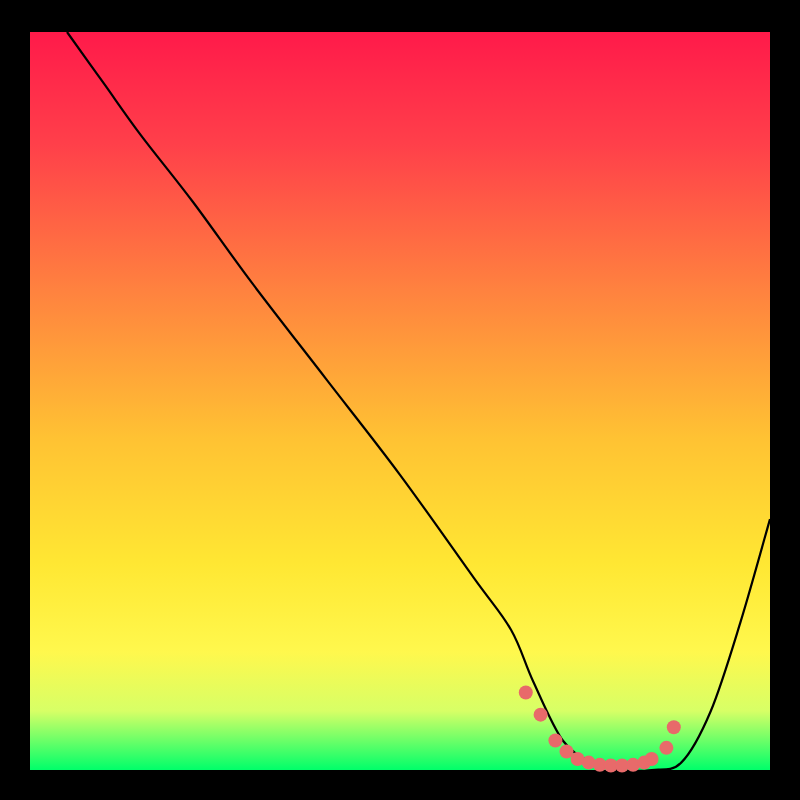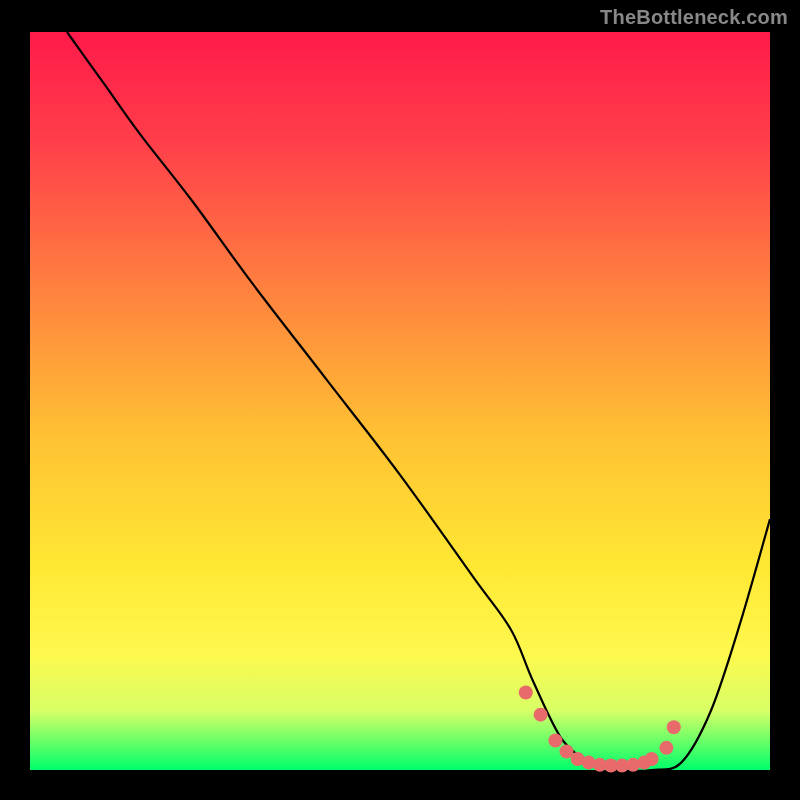--- a/index.html
+++ b/index.html
@@ -28,21 +28,20 @@
     z-index: 5;
   }
   svg {
     display: block;
   }
 </style>
 </head>
 <body>
 
 <div class="frame">
-  <div class="watermark">TheBottleneck.com</div>
 
   <svg id="chart-svg" width="800" height="800">
     <defs>
       <linearGradient id="bg-grad" x1="0" y1="0" x2="0" y2="1">
           <stop offset="0%" stop-color="#ff1a4a"></stop>
           <stop offset="15%" stop-color="#ff3f4a"></stop>
           <stop offset="35%" stop-color="#ff823f"></stop>
           <stop offset="55.00000000000001%" stop-color="#ffc233"></stop>
           <stop offset="72%" stop-color="#ffe733"></stop>
           <stop offset="84%" stop-color="#fff84d"></stop>

